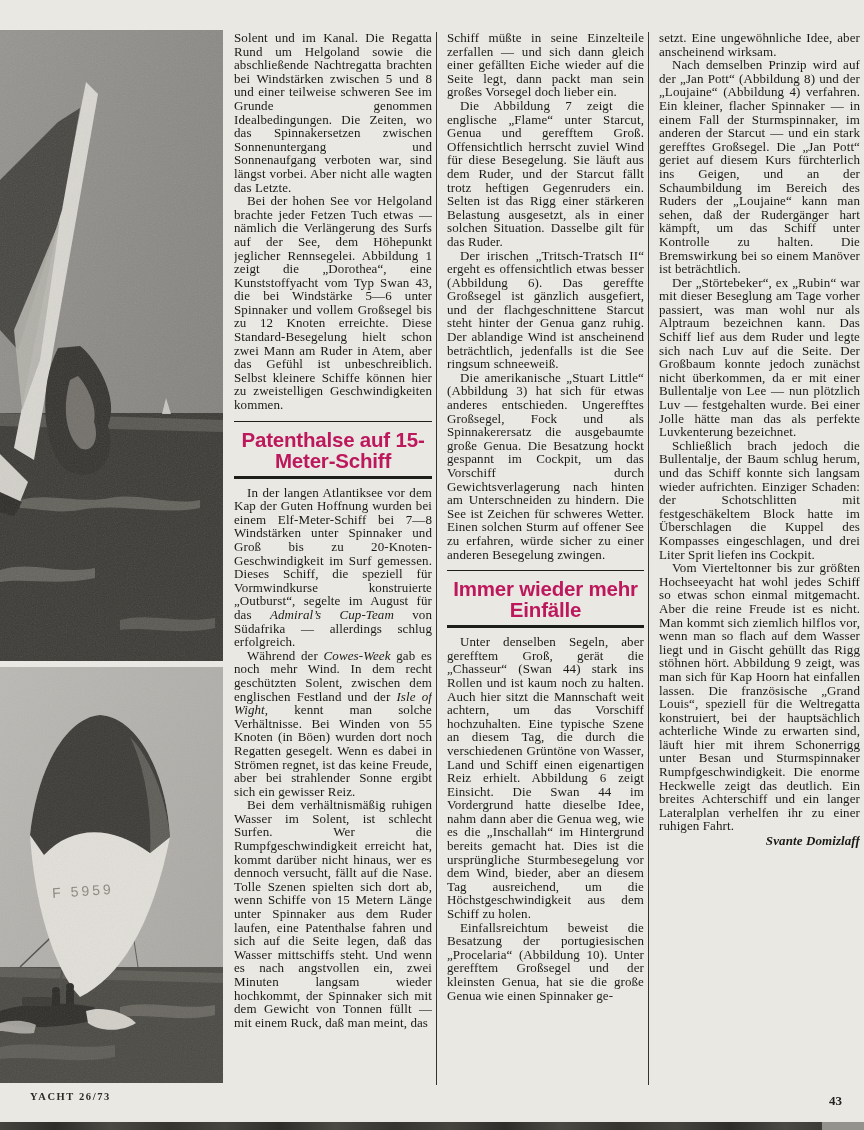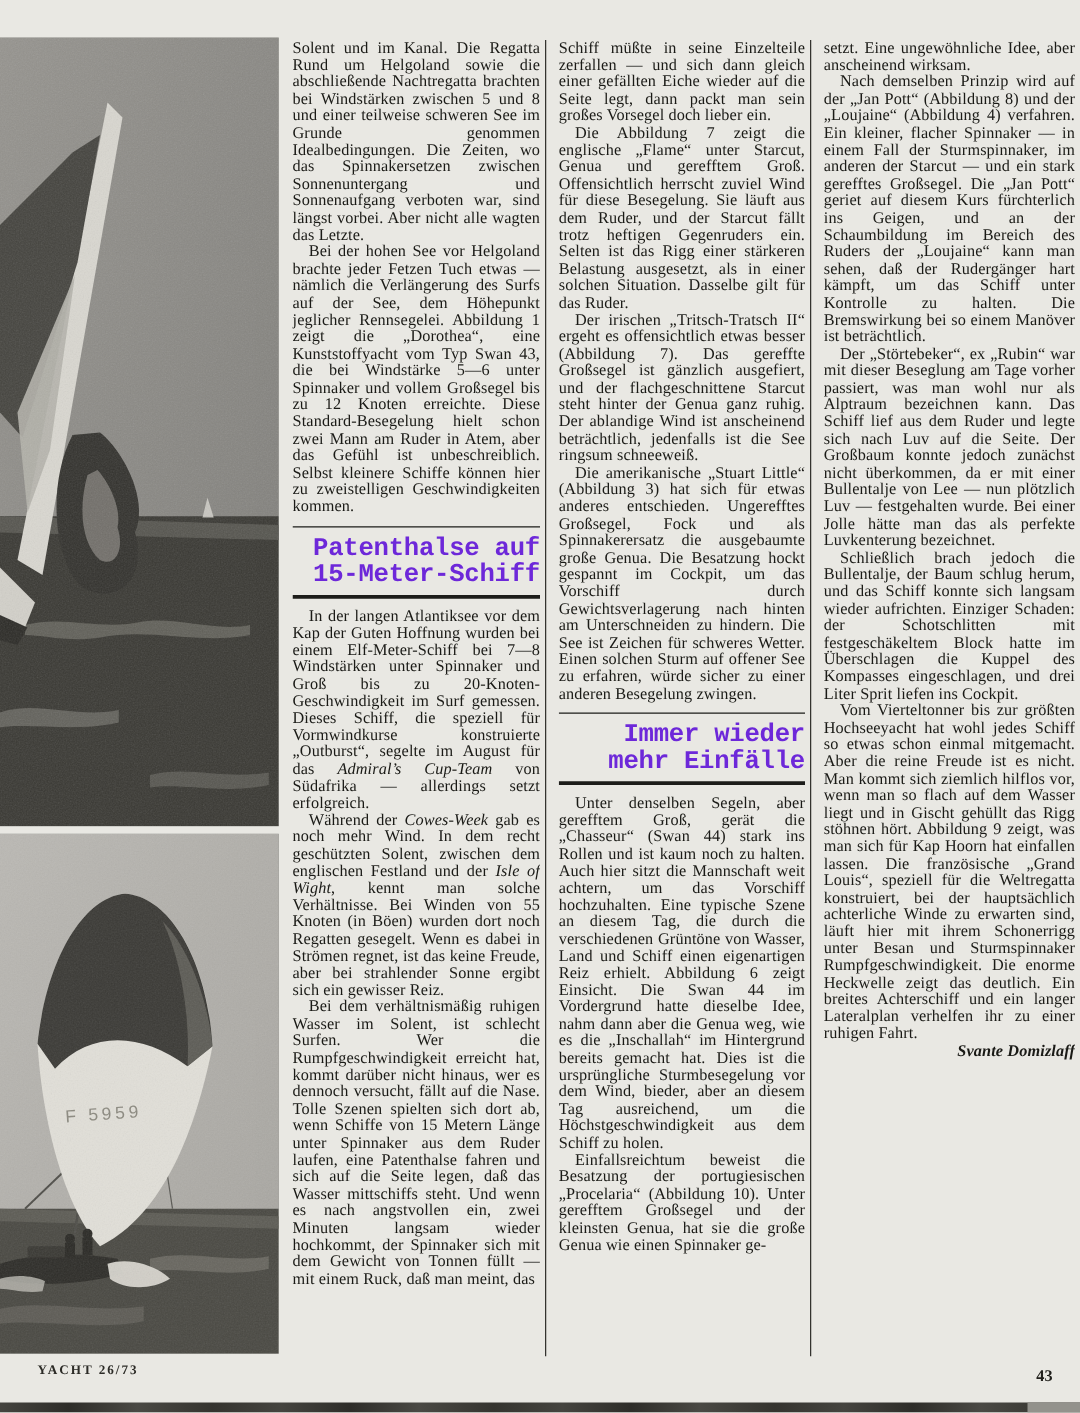--- a/index.html
+++ b/index.html
@@ -20,23 +20,23 @@
   }
   #col1{left:234px;width:198px;}
   #col2{left:447px;width:197px;}
   #col3{left:659px;width:201px;}
   .vrule{position:absolute;top:32px;height:1053px;width:1px;background:#34332f;}
   #vrule1{left:436px;}
   #vrule2{left:648px;}
   .col p{margin:0;text-indent:13px;}
   .col p.cont{text-indent:0;}
   .headline{
-    font-family:Liberation Mono, monospace;
+    font-family:Liberation Sans, sans-serif;
     font-weight:bold;font-size:20.5px;line-height:21px;letter-spacing:-.2px;
-    text-align:right;color:#6d28d9;
+    text-align:center;color:#be185d;
     border-top:1px solid #1d1d1a;border-bottom:3px solid #1d1d1a;
     padding:7px 0 5px;margin:9px 0 7px;
   }
   .byline{text-align:right;font-style:italic;font-weight:bold;padding-top:1px;}
   #credit{
     position:absolute;left:30px;top:1091px;
     font-weight:bold;font-size:10.5px;letter-spacing:1.6px;color:#2c2b27;
   }
   #pagenum{
     position:absolute;right:22px;top:1093px;
@@ -135,31 +135,31 @@
     <path d="M86,344 C104,338 126,346 136,356 C120,366 98,364 88,356 Z" fill="#d9d7d0" opacity="0.95"></path>
     <path d="M0,356 C14,352 28,354 36,358 L34,366 C20,368 8,364 0,364 Z" fill="#bdbbb4" opacity="0.8"></path>
     <rect width="223" height="416" filter="url(#grain2)" opacity="0.13"></rect>
   </svg>
 </div>
 
 <div class="col" id="col1">
   <p class="cont">Solent und im Kanal. Die Regatta Rund um Helgoland sowie die abschließende Nachtregatta brachten bei Windstärken zwischen 5 und 8 und einer teilweise schweren See im Grunde genommen Idealbedingungen. Die Zeiten, wo das Spinnakersetzen zwischen Sonnenuntergang und Sonnenaufgang verboten war, sind längst vorbei. Aber nicht alle wagten das Letzte.</p>
   <p>Bei der hohen See vor Helgoland brachte jeder Fetzen Tuch etwas — nämlich die Verlängerung des Surfs auf der See, dem Höhepunkt jeglicher Rennsegelei. Abbildung 1 zeigt die „Dorothea“, eine Kunststoffyacht vom Typ Swan 43, die bei Windstärke 5—6 unter Spinnaker und vollem Großsegel bis zu 12 Knoten erreichte. Diese Standard-Besegelung hielt schon zwei Mann am Ruder in Atem, aber das Gefühl ist unbeschreiblich. Selbst kleinere Schiffe können hier zu zweistelligen Geschwindigkeiten kommen.</p>
   <h2 class="headline">Patenthalse auf 15-Meter-Schiff</h2>
-  <p><span>In der langen Atlantiksee vor dem Kap der Guten Hoffnung wurden bei einem Elf-Meter-Schiff bei 7—8 Windstärken unter Spinnaker und Groß bis zu 20-Knoten-Geschwindigkeit im Surf gemessen. Dieses Schiff, die speziell für Vormwindkurse konstruierte „Outburst“, segelte im August für das </span><i>Admiral’s Cup-Team</i><span> von Südafrika — allerdings setzt erfolgreich.</span></p>
+  <p><span>In der langen Atlantiksee vor dem Kap der Guten Hoffnung wurden bei einem Elf-Meter-Schiff bei 7—8 Windstärken unter Spinnaker und Groß bis zu 20-Knoten-Geschwindigkeit im Surf gemessen. Dieses Schiff, die speziell für Vormwindkurse konstruierte „Outburst“, segelte im August für das </span><i>Admiral’s Cup-Team</i><span> von Südafrika — allerdings schlug erfolgreich.</span></p>
   <p><span>Während der </span><i>Cowes-Week</i><span> gab es noch mehr Wind. In dem recht geschützten Solent, zwischen dem englischen Festland und der </span><i>Isle of Wight</i><span>, kennt man solche Verhältnisse. Bei Winden von 55 Knoten (in Böen) wurden dort noch Regatten gesegelt. Wenn es dabei in Strömen regnet, ist das keine Freude, aber bei strahlender Sonne ergibt sich ein gewisser Reiz.</span></p>
   <p>Bei dem verhältnismäßig ruhigen Wasser im Solent, ist schlecht Surfen. Wer die Rumpfgeschwindigkeit erreicht hat, kommt darüber nicht hinaus, wer es dennoch versucht, fällt auf die Nase. Tolle Szenen spielten sich dort ab, wenn Schiffe von 15 Metern Länge unter Spinnaker aus dem Ruder laufen, eine Patenthalse fahren und sich auf die Seite legen, daß das Wasser mittschiffs steht. Und wenn es nach angstvollen ein, zwei Minuten langsam wieder hochkommt, der Spinnaker sich mit dem Gewicht von Tonnen füllt — mit einem Ruck, daß man meint, das</p>
 </div>
 
 <div class="vrule" id="vrule1"></div>
 
 <div class="col" id="col2">
   <p class="cont">Schiff müßte in seine Einzelteile zerfallen — und sich dann gleich einer gefällten Eiche wieder auf die Seite legt, dann packt man sein großes Vorsegel doch lieber ein.</p>
   <p>Die Abbildung 7 zeigt die englische „Flame“ unter Starcut, Genua und gerefftem Groß. Offensichtlich herrscht zuviel Wind für diese Besegelung. Sie läuft aus dem Ruder, und der Starcut fällt trotz heftigen Gegenruders ein. Selten ist das Rigg einer stärkeren Belastung ausgesetzt, als in einer solchen Situation. Dasselbe gilt für das Ruder.</p>
-  <p>Der irischen „Tritsch-Tratsch II“ ergeht es offensichtlich etwas besser (Abbildung 7). Das gereffte Großsegel ist gänzlich ausgefiert, und der flachgeschnittene Starcut steht hinter der Genua ganz ruhig. Der ablandige Wind ist anscheinend beträchtlich, jedenfalls ist die See ringsum schneeweiß.</p>
+  <p>Der irischen „Tritsch-Tratsch II“ ergeht es offensichtlich etwas besser (Abbildung 6). Das gereffte Großsegel ist gänzlich ausgefiert, und der flachgeschnittene Starcut steht hinter der Genua ganz ruhig. Der ablandige Wind ist anscheinend beträchtlich, jedenfalls ist die See ringsum schneeweiß.</p>
   <p>Die amerikanische „Stuart Little“ (Abbildung 3) hat sich für etwas anderes entschieden. Ungerefftes Großsegel, Fock und als Spinnakerersatz die ausgebaumte große Genua. Die Besatzung hockt gespannt im Cockpit, um das Vorschiff durch Gewichtsverlagerung nach hinten am Unterschneiden zu hindern. Die See ist Zeichen für schweres Wetter. Einen solchen Sturm auf offener See zu erfahren, würde sicher zu einer anderen Besegelung zwingen.</p>
   <h2 class="headline">Immer wieder mehr Einfälle</h2>
   <p>Unter denselben Segeln, aber gerefftem Groß, gerät die „Chasseur“ (Swan 44) stark ins Rollen und ist kaum noch zu halten. Auch hier sitzt die Mannschaft weit achtern, um das Vorschiff hochzuhalten. Eine typische Szene an diesem Tag, die durch die verschiedenen Grüntöne von Wasser, Land und Schiff einen eigenartigen Reiz erhielt. Abbildung 6 zeigt Einsicht. Die Swan 44 im Vordergrund hatte dieselbe Idee, nahm dann aber die Genua weg, wie es die „Inschallah“ im Hintergrund bereits gemacht hat. Dies ist die ursprüngliche Sturmbesegelung vor dem Wind, bieder, aber an diesem Tag ausreichend, um die Höchstgeschwindigkeit aus dem Schiff zu holen.</p>
   <p>Einfallsreichtum beweist die Besatzung der portugiesischen „Procelaria“ (Abbildung 10). Unter gerefftem Großsegel und der kleinsten Genua, hat sie die große Genua wie einen Spinnaker ge-</p>
 </div>
 
 <div class="vrule" id="vrule2"></div>
 
 <div class="col" id="col3">
   <p class="cont">setzt. Eine ungewöhnliche Idee, aber anscheinend wirksam.</p>

